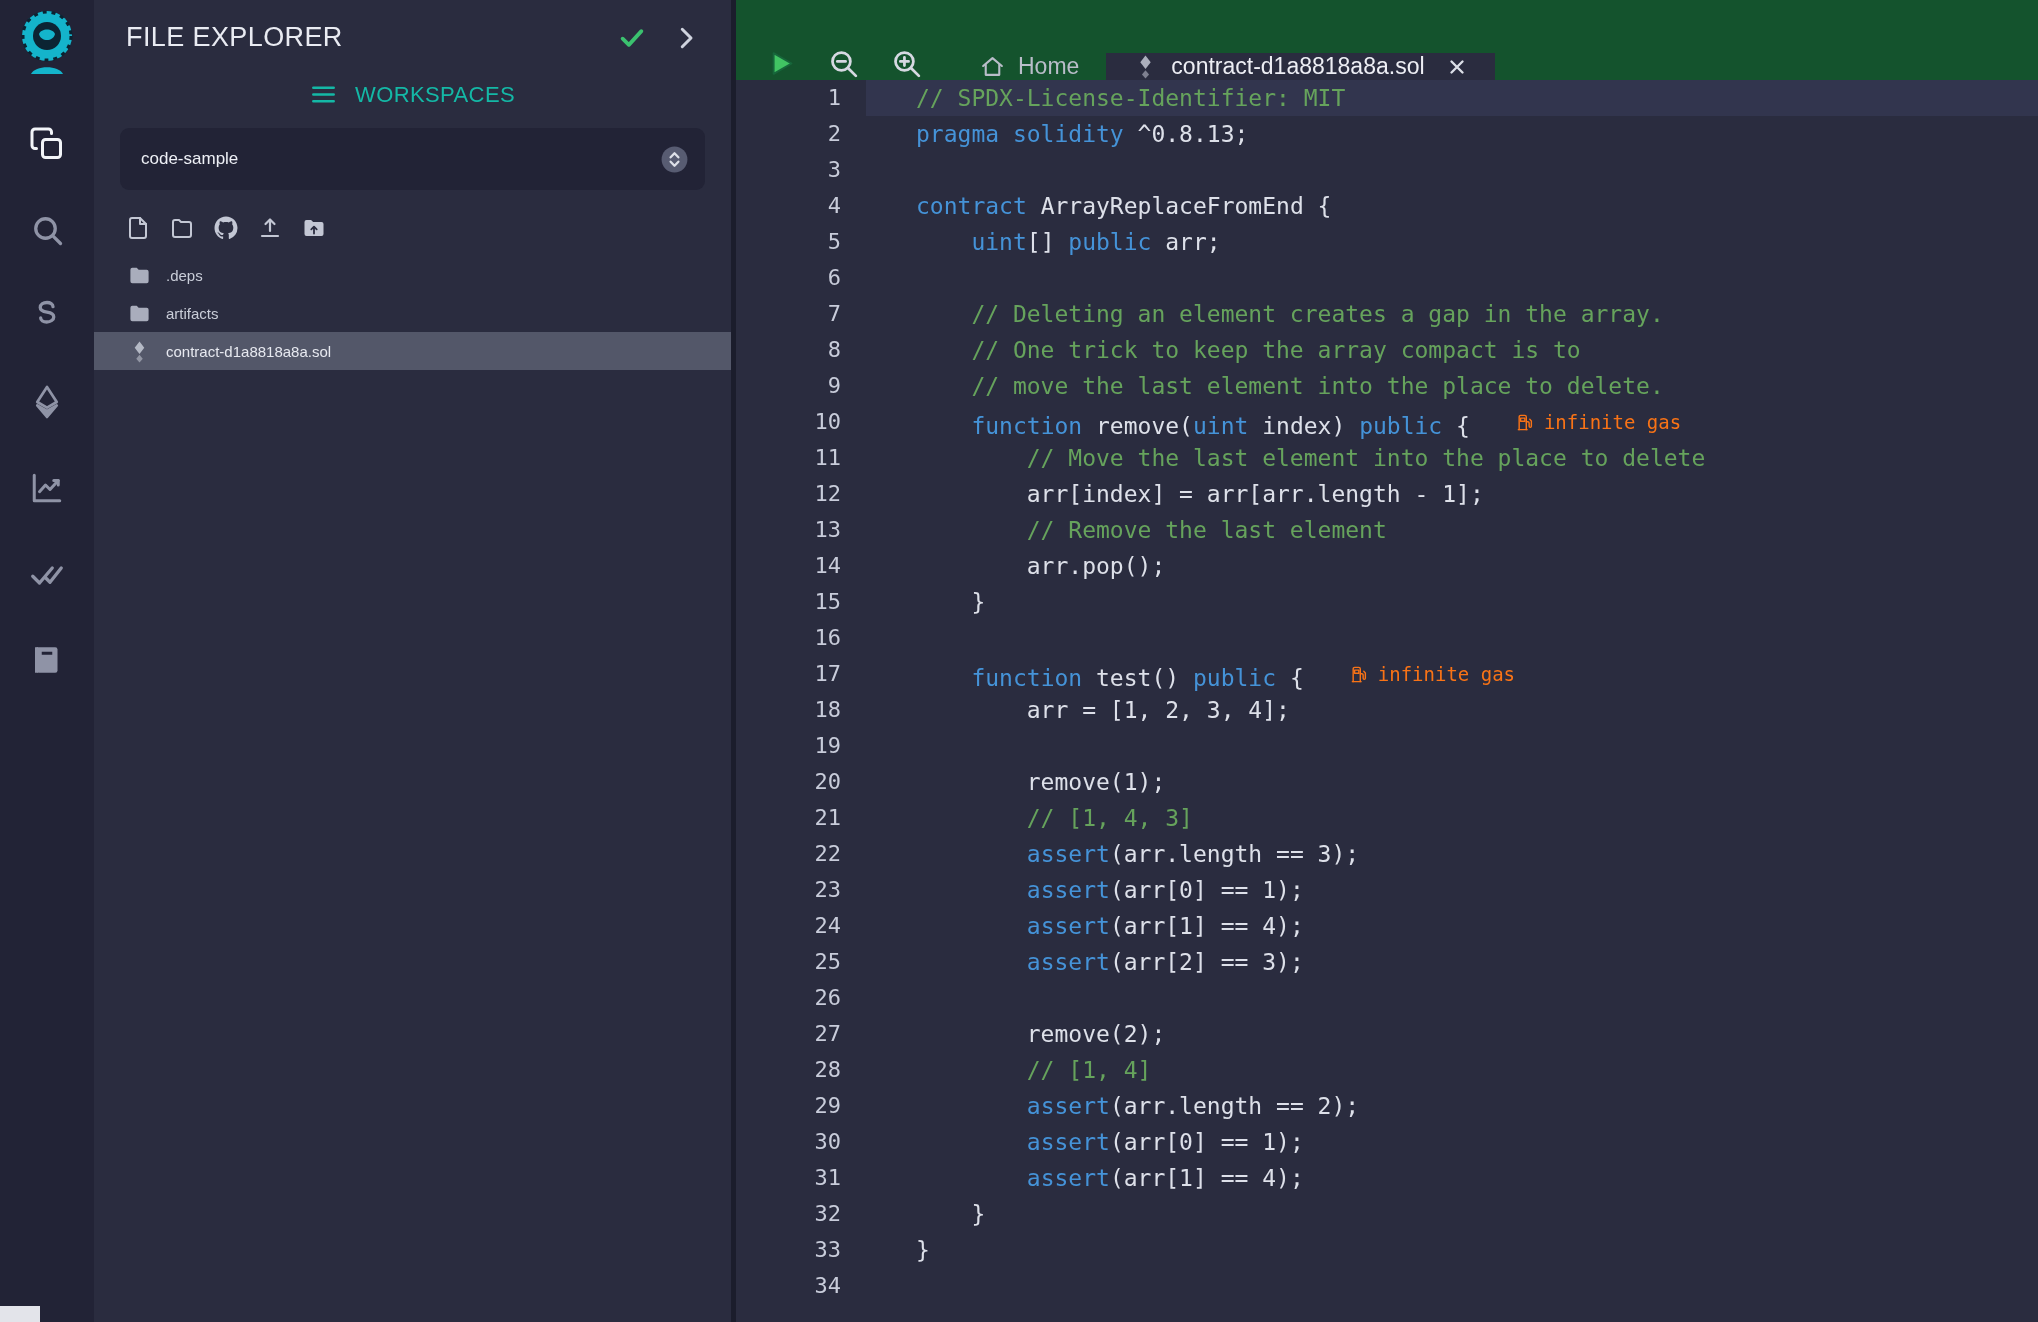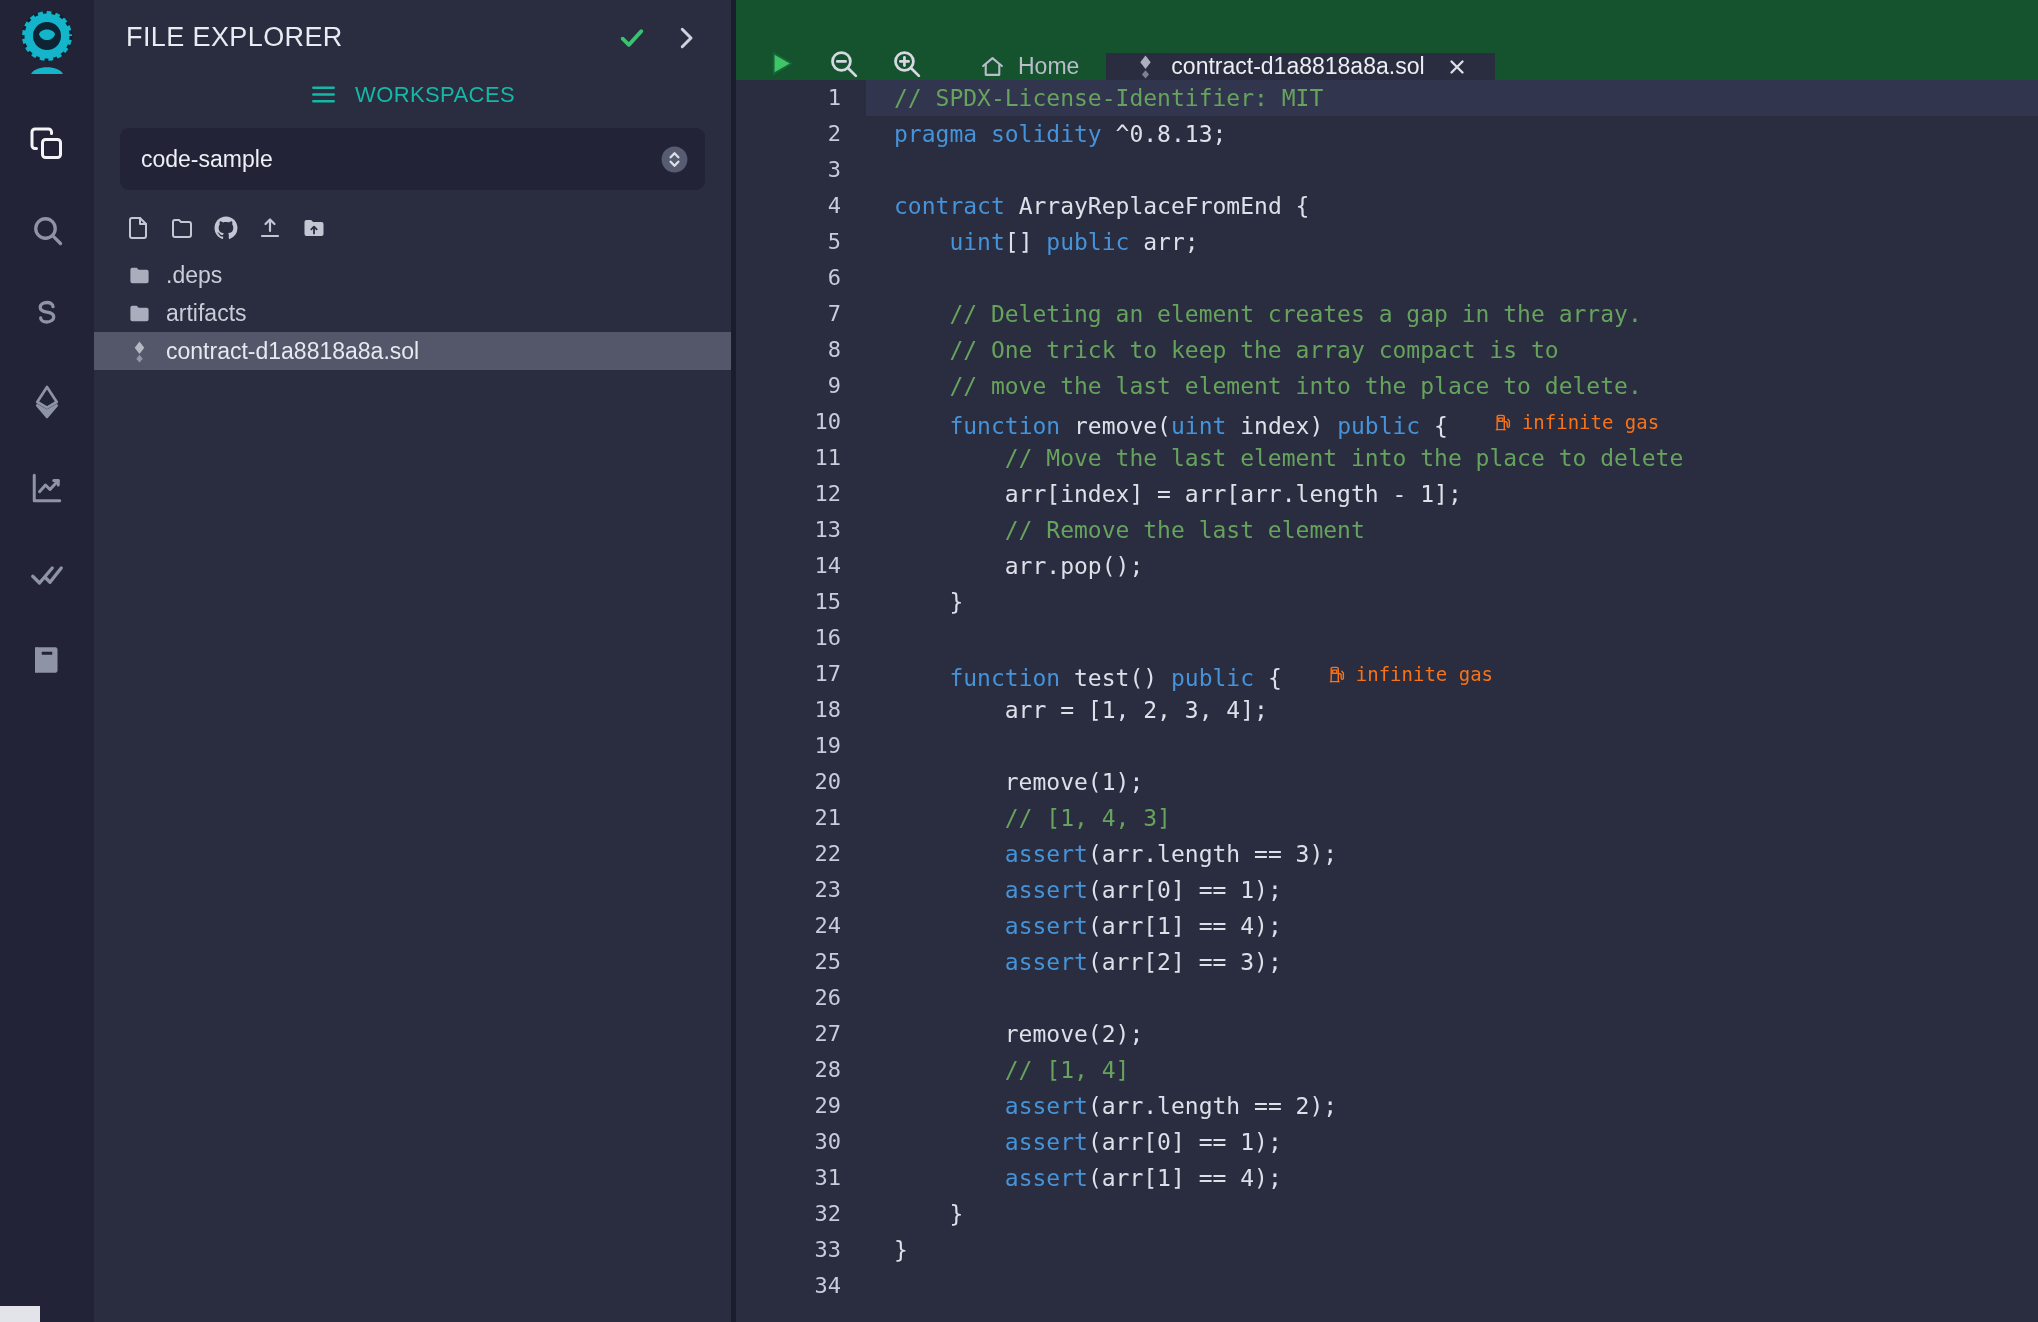--- a/index.html
+++ b/index.html
@@ -22,28 +22,28 @@
   .panel-title { margin:0; font-size:27px; font-weight:400; letter-spacing:.4px; color:#e9ebf2; }
   .header-actions { display:flex; align-items:center; gap:24px; color:#cfd3de; }
   .header-actions .hbtn { background:none; border:none; padding:0; cursor:pointer; color:inherit; display:flex; }
   .header-actions svg { width:30px; height:30px; }
   .header-actions .check { color:#3bc16f; }
   .workspaces-row { display:flex; align-items:center; gap:18px; padding:28px 32px 0 32px; color:#14b8a6;justify-content:center; }
   .workspaces-row svg { width:27px; height:27px; }
   .ws-label { font-size:22px; letter-spacing:.4px; }
   .workspace-select { margin:20px 26px 0; height:62px; background:#222336; border-radius:9px;
     display:flex; align-items:center; justify-content:space-between; padding:0 15px 0 21px;
-    color:#eef0f6; font-size:23px; cursor:pointer; }
+    color:#eef0f6; font-size:17px; cursor:pointer; }
   .selector-icon { display:flex; }
   .selector-icon svg { width:31px; height:31px; }
   .file-toolbar { display:flex; align-items:center; gap:20px; padding:26px 0 0 32px; color:#c3c7d4; }
   .tool-btn { background:none; border:none; padding:0; color:inherit; cursor:pointer; display:flex; }
   .tool-btn svg { width:24px; height:24px; }
   .file-list { margin-top:16px; }
-  .file-row { height:38px; display:flex; align-items:center; gap:15px; padding-left:34px; font-size:23px; color:#c9cdd8; cursor:pointer; }
+  .file-row { height:38px; display:flex; align-items:center; gap:15px; padding-left:34px; font-size:15px; color:#c9cdd8; cursor:pointer; }
   .row-icon { display:flex; color:#a9adbc; }
   .row-icon svg { width:23px; height:23px; }
   .file-row.selected { background:#535769; color:#e7e9f0; }
   .file-row.selected .row-icon { color:#c6cad6; }
 
   .divider { width:5px; flex:none; background:#1b1d2c; }
 
   
   .main { flex:1; display:flex; flex-direction:column; min-width:0; }
   .topbar { height:80px; flex:none; background:#14532d; display:flex; align-items:flex-end; }
@@ -54,21 +54,21 @@
   .tab .ticon { display:flex; color:#b9bdc9; }
   .tab .ticon svg { width:25px; height:25px; }
   .tab.active { background:#2a2c3f; color:#edeef4; }
   .tab.active .ticon { color:#c3c7d4; }
   .tab-close { background:none; border:none; padding:0; margin-left:8px; width:22px; height:22px; color:#dcdfe7; cursor:pointer; display:flex; }
   .tab-close svg { width:22px; height:22px; }
 
   .editor { flex:1; overflow:hidden; background:#2a2c3f; cursor:text; }
   .crow { display:flex; height:36px; font-family:"DejaVu Sans Mono", monospace; }
   .ln { flex:none; width:130px; text-align:right; padding-right:25px; font-size:22px; line-height:36px; color:#c8ccda; }
-  .code { flex:1; white-space:pre; font-size:23px; line-height:36px; height:36px; color:#dde0e9; padding-left:28px; }
+  .code { flex:1; white-space:pre; font-size:23px; line-height:36px; height:36px; color:#dde0e9; padding-left:50px; }
   .crow.active .code { background:#32354e; }
   .code .k { color:#4593d8; }
   .code .c { color:#66a35c; }
   .code .p { color:#dde0e9; }
   .gas { display:inline-flex; align-items:center; gap:9px; margin-left:46px; color:#f97316; font-size:19px; vertical-align:2px; }
   .gas svg { width:19px; height:19px; }
 </style>
 </head>
 <body>
 

